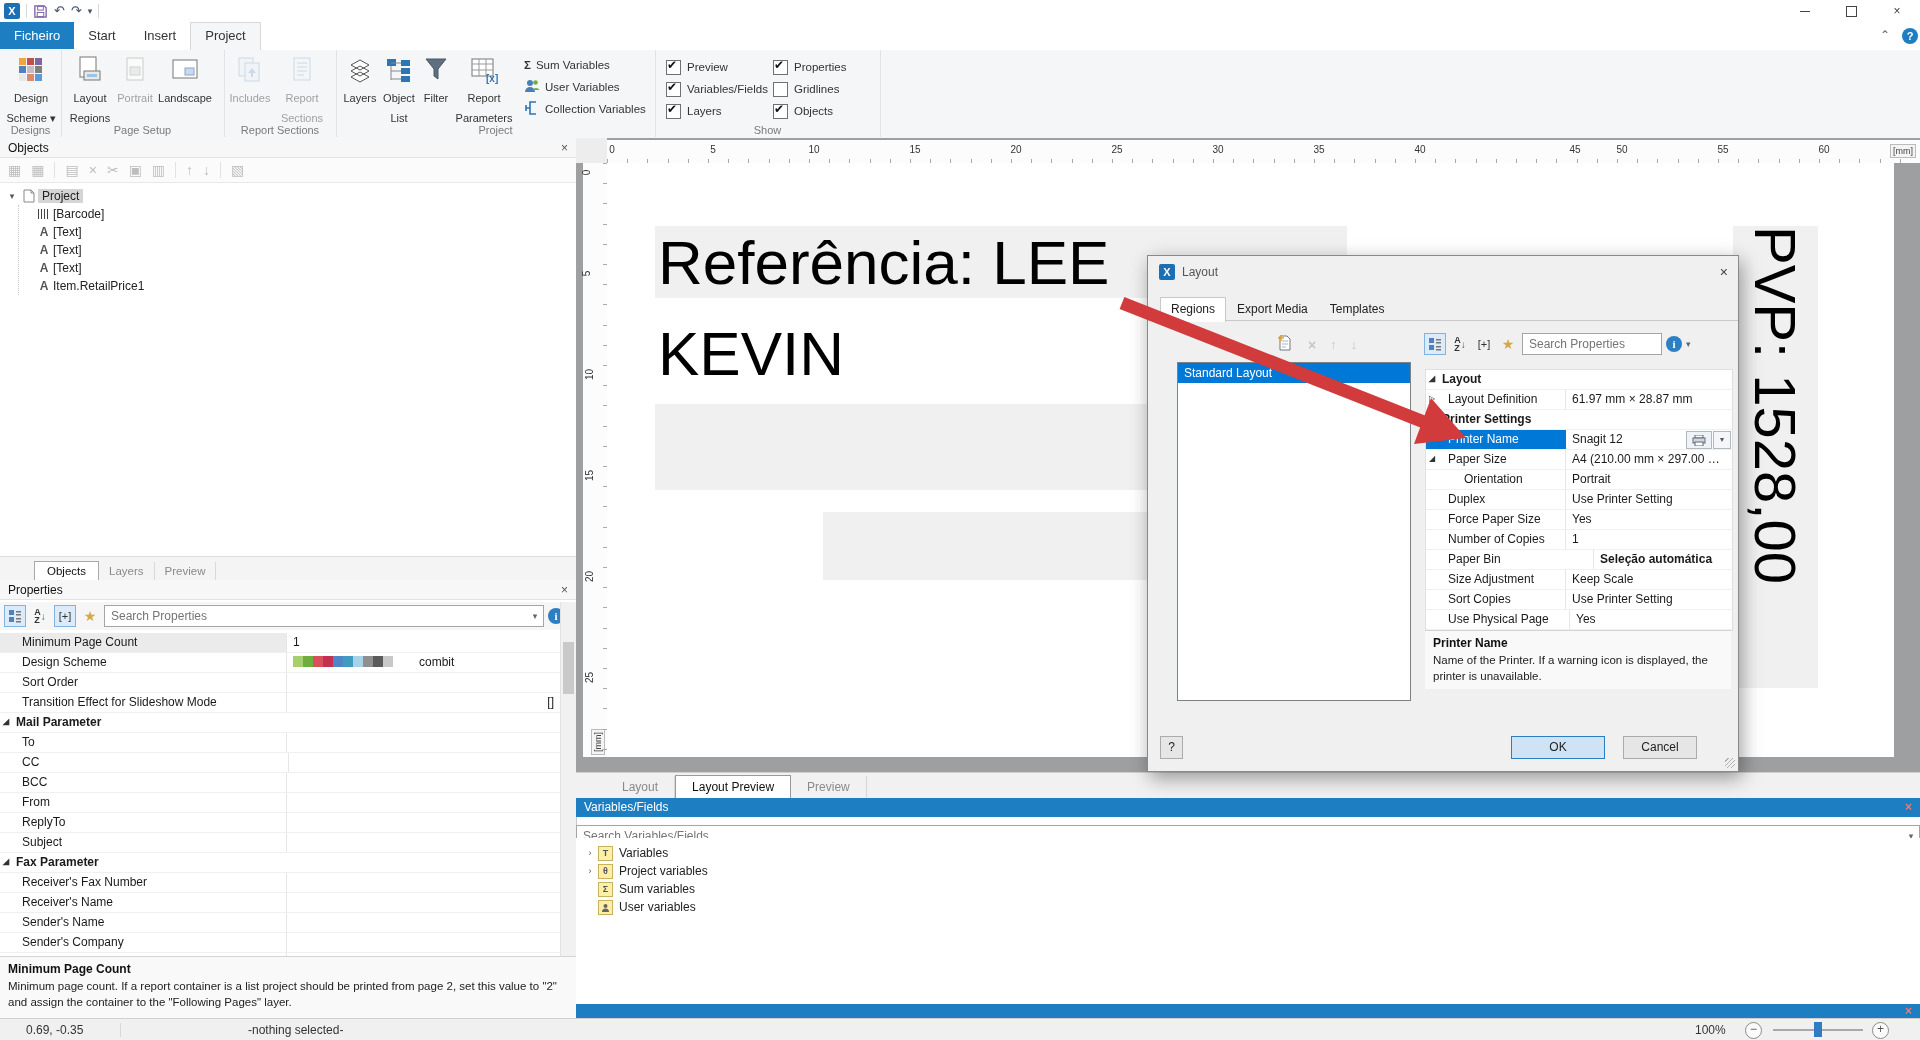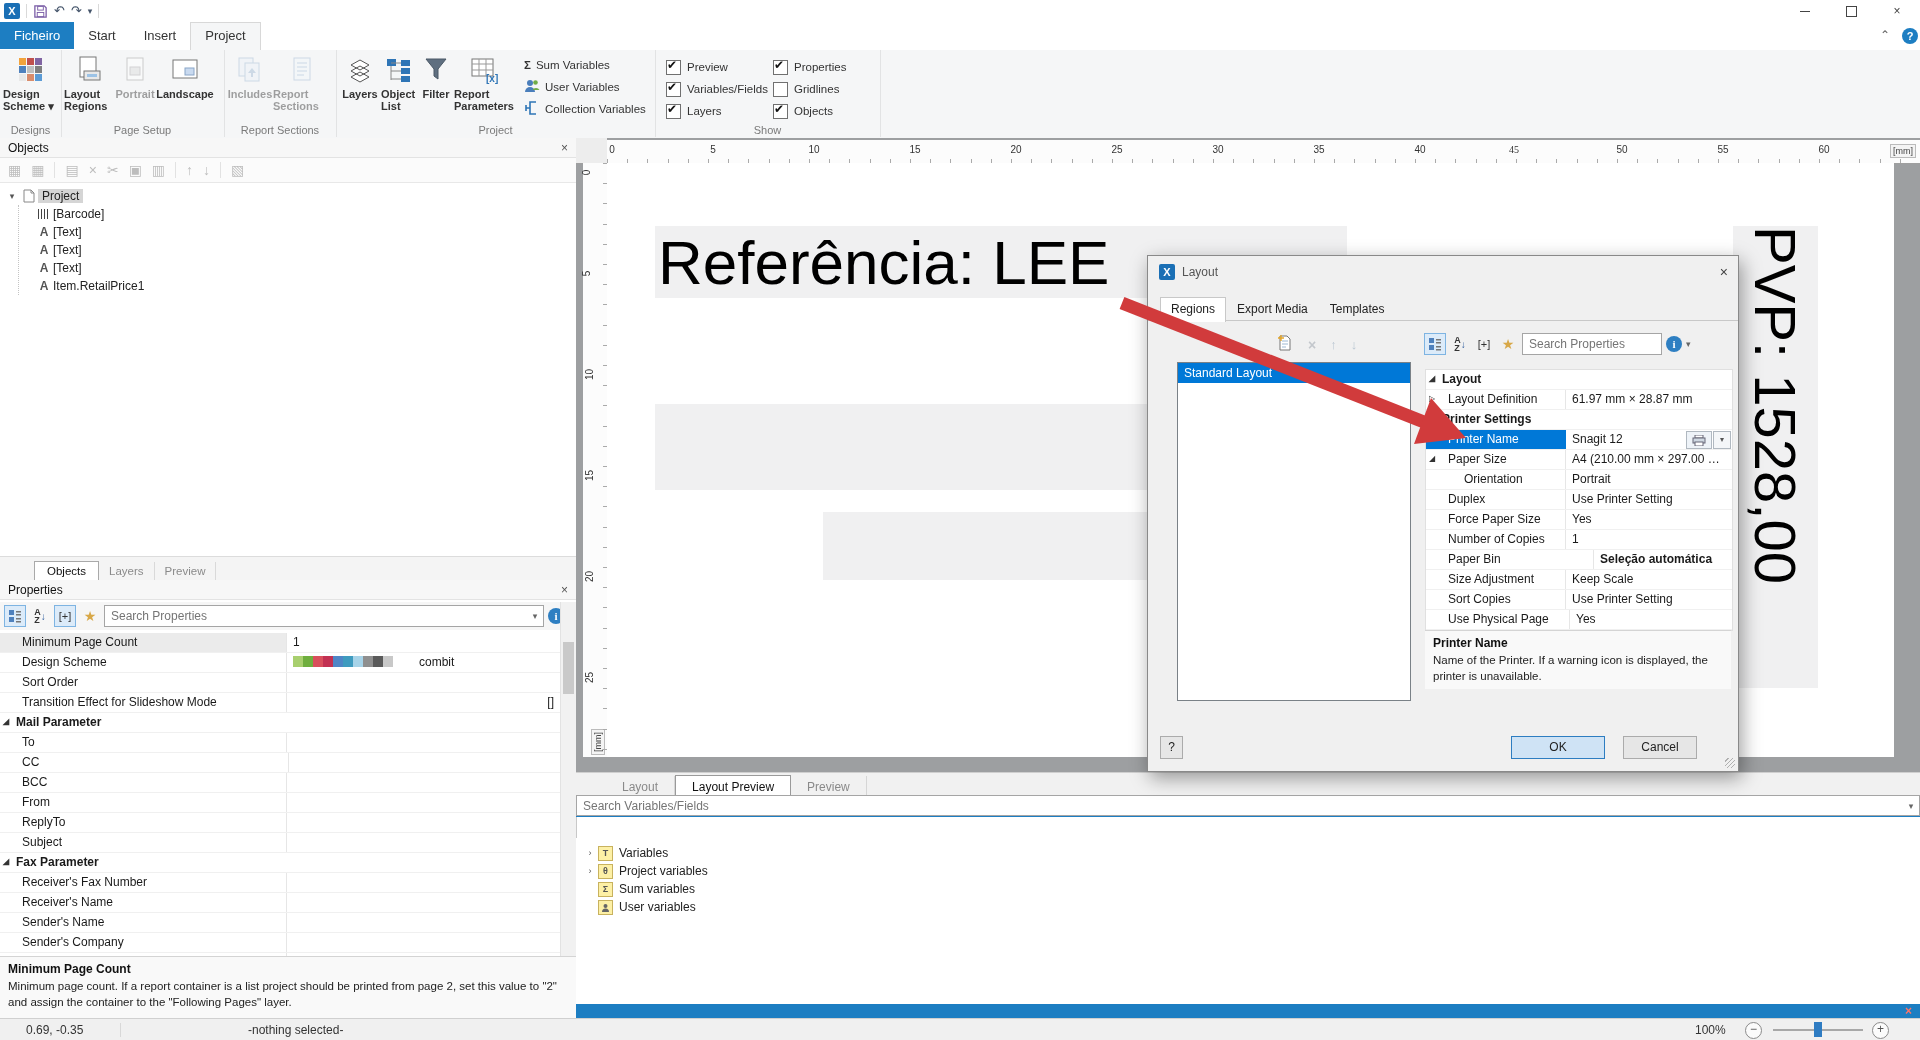--- a/index.html
+++ b/index.html
@@ -24,21 +24,21 @@
   .cornerico{position:absolute;top:6px;font-size:12px;color:#666;}
   .helpcircle{position:absolute;top:6px;width:16px;height:16px;border-radius:50%;background:#1d7ec2;color:#fff;
               font-size:11px;font-weight:bold;text-align:center;line-height:16px;}
   
   #ribbonbody{left:0;top:50px;width:1920px;height:88px;background:#f5f6f7;border-bottom:1px solid #d2d2d2;}
   .rgroup{position:absolute;top:0;height:87px;border-right:1px solid #e2e3e4;}
   .rgrouplabel{position:absolute;bottom:1px;left:0;width:100%;text-align:center;font-size:11px;color:#7a7a7a;}
   .btnrow{position:absolute;left:3px;top:2px;display:flex;align-items:flex-start;}
   .bigbtn{display:flex;flex-direction:column;align-items:center;padding-top:2px;cursor:default;}
   .bigbtn .ric{height:32px;display:flex;align-items:center;justify-content:center;}
-  .bigbtn .lbl{font-size:11px;line-height:12px;text-align:left;color:#333;margin-top:2px;font-weight:bold;}
+  .bigbtn .lbl{font-size:11px;line-height:20px;text-align:center;color:#333;margin-top:2px;}
   .bigbtn.dis{opacity:.45;}
   .smallcol{position:absolute;left:188px;top:4px;}
   .smallbtn{display:flex;align-items:center;height:22px;gap:5px;}
   .smallbtn span{font-size:11.5px;color:#333;white-space:nowrap;}
   .cbcol{position:absolute;top:6px;}
   .cbrow{display:flex;align-items:center;height:22px;gap:6px;}
   .cb{width:13px;height:13px;border:1px solid #707070;background:#fff;position:relative;}
   .cb.on:after{content:"✔";position:absolute;left:0px;top:-3px;font-size:12px;color:#111;}
   .cbrow span{font-size:11.5px;color:#333;white-space:nowrap;}
   .sumchar{font-size:18px;font-weight:bold;color:#333;line-height:18px;}
@@ -107,21 +107,21 @@
   .bigtext{position:absolute;font-size:62px;line-height:72px;color:#000;white-space:nowrap;letter-spacing:0;}
   #pricetext{position:absolute;left:1733px;top:226px;width:85px;height:462px;font-size:58px;color:#000;
              writing-mode:vertical-rl;text-orientation:mixed;line-height:85px;}
   
   #canvastabs{left:576px;top:772px;width:1344px;height:26px;background:#f1f1f1;border-top:1px solid #cfcfcf;display:flex;align-items:flex-end;padding-left:30px;box-sizing:border-box;}
   .ctab{font-size:12px;color:#8a8a8a;padding:4px 16px;border-right:1px solid #d6d6d6;}
   .ctab.act{background:#fff;border:1px solid #9a9a9a;border-bottom:none;color:#111;}
   
   #varhdr{left:576px;top:798px;width:1344px;height:19px;background:#1d7ec2;color:#fff;line-height:19px;padding-left:8px;box-sizing:border-box;font-size:12px;}
   .redx{position:absolute;right:8px;top:0;color:#ff7468;font-weight:bold;line-height:19px;font-size:12px;}
-  #varsearch{left:576px;top:795px;width:1344px;height:21px;box-sizing:border-box;}
+  #varsearch{left:576px;top:825px;width:1344px;height:21px;box-sizing:border-box;}
   #vartree{left:576px;top:838px;width:1344px;height:166px;background:#fff;padding-top:6px;box-sizing:border-box;}
   .vicon{width:13px;height:13px;background:#fdf0a6;border:1px solid #c8b25e;font-size:9px;font-weight:bold;color:#555;
          display:flex;align-items:center;justify-content:center;}
   #bottomblue{left:576px;top:1004px;width:1344px;height:14px;background:#1d7ec2;}
   
   #statusbar{left:0;top:1018px;width:1920px;height:22px;background:#f0f0f0;border-top:1px solid #d0d0d0;box-sizing:border-box;}
   .sbtext{position:absolute;top:4px;font-size:12px;color:#333;}
   .sbsep{position:absolute;top:4px;width:1px;height:14px;background:#d8d8d8;}
   .zoombtn{position:absolute;top:3px;width:15px;height:15px;border:1px solid #8b8b8b;border-radius:50%;color:#555;
            text-align:center;line-height:13px;font-size:12px;background:#fbfbfb;}
@@ -549,41 +549,42 @@
   <div class="abs" id="hruler">
       <span class="rnum" style="left: 5px;">0</span>
       <span class="rnum" style="left: 106px;">5</span>
       <span class="rnum" style="left: 207px;">10</span>
       <span class="rnum" style="left: 308px;">15</span>
       <span class="rnum" style="left: 409px;">20</span>
       <span class="rnum" style="left: 510px;">25</span>
       <span class="rnum" style="left: 611px;">30</span>
       <span class="rnum" style="left: 712px;">35</span>
       <span class="rnum" style="left: 813px;">40</span>
-      <span class="rnum" style="left: 907px; font-family: Liberation Serif, serif;">45</span>
+      <span class="rnum" style="left: 968px;">45</span>
       <span class="rnum" style="left: 1015px;">50</span>
       <span class="rnum" style="left: 1116px;">55</span>
       <span class="rnum" style="left: 1217px;">60</span>
       <span class="mmbox" style="right: 4px; top: 4px;">[mm]</span>
     </div>
   <div class="abs" id="vruler">
       <span class="vnum" style="top: 4px;">0</span>
       <span class="vnum" style="top: 105px;">5</span>
       <span class="vnum" style="top: 206px;">10</span>
       <span class="vnum" style="top: 307px;">15</span>
       <span class="vnum" style="top: 408px;">20</span>
       <span class="vnum" style="top: 509px;">25</span>
       <span class="mmbox" style="left: 2px; top: 572px; transform: rotate(-90deg);">[mm]</span>
     </div>
   <div class="abs" id="page"></div>
   <div class="abs ph-rect" style="left:655px;top:226px;width:692px;height:72px"></div>
   <div class="abs ph-rect" style="left:655px;top:404px;width:692px;height:86px"></div>
   <div class="abs ph-rect" style="left:823px;top:512px;width:524px;height:68px"></div>
   <div class="abs ph-rect" style="left:1733px;top:226px;width:85px;height:462px"></div>
   <div class="bigtext" style="left:658px;top:227px">Referência: LEE</div>
+  <div class="bigtext" style="left:658px;top:318px">KEVIN</div>
   <div id="pricetext">PVP: 1528,00</div>
   <div class="abs" id="canvastabs">
       <span class="ctab">Layout</span>
       <span class="ctab act">Layout Preview</span>
       <span class="ctab">Preview</span>
     </div>
 
   <div class="abs" id="varhdr">
     <span>Variables/Fields</span>
     <span class="redx">×</span>

